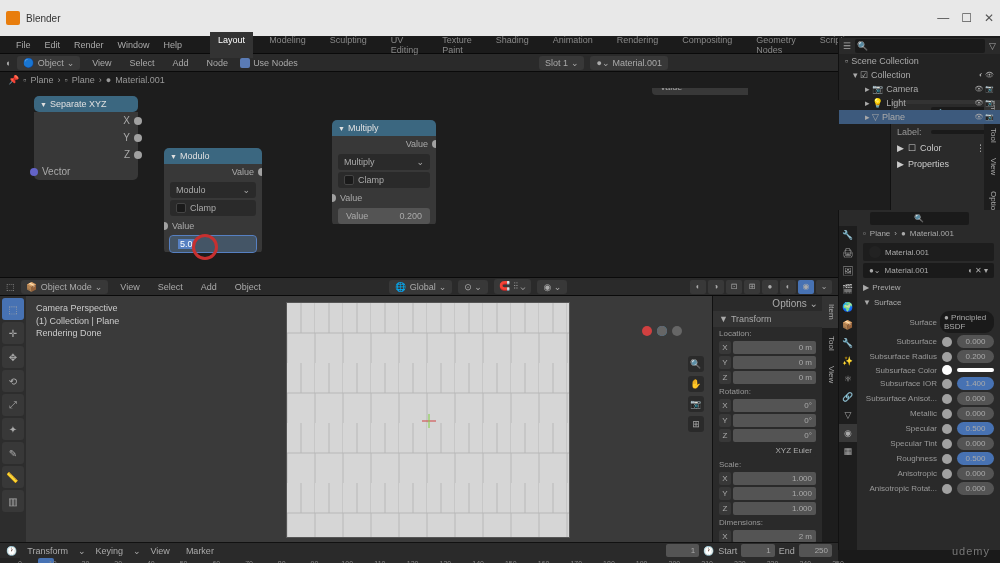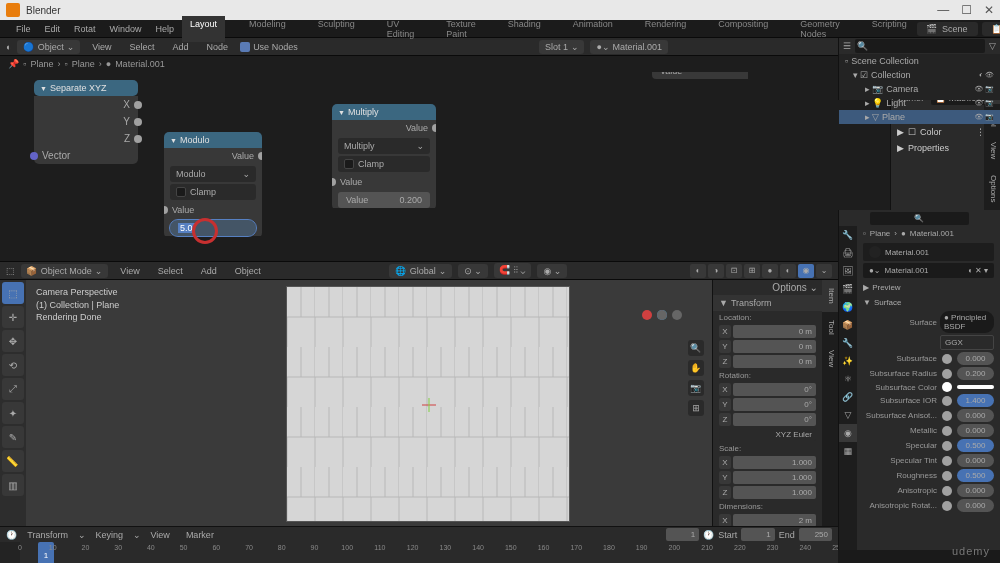--- a/index.html
+++ b/index.html
@@ -1,27 +1,27 @@
 <!DOCTYPE html>
 <html><head>
   <meta charset="utf-8">
   <style>
     * { margin: 0; padding: 0; box-sizing: border-box; font-family: -apple-system, sans-serif; }
     body { width: 1000px; height: 563px; background: #1a1a1a; color: #aaa; font-size: 10px; overflow: hidden; position: relative; }
 
     
-    .titlebar { height: 20px; background: #e8e8e8; display: flex; align-items: center; padding: 5px 6px; color: #333; justify-content: space-between; }
+    .titlebar { height: 36px; background: #e8e8e8; display: flex; align-items: center; padding: 5px 6px; color: #333; justify-content: space-between; }
     .titlebar-icon { width: 14px; height: 14px; background: #e87d0d; border-radius: 2px; margin-right: 6px; }
     .win-controls { display: flex; gap: 12px; font-size: 12px; color: #555; }
 
     
     .topmenu { height: 18px; background: #1b1b1b; border-bottom: 1px solid #0a0a0a; display: flex; align-items: center; padding: 0 4px; gap: 2px; font-size: 9px; }
     .menu-item { padding: 2px 6px; cursor: pointer; }
     .blender-logo { width: 14px; height: 14px; background: linear-gradient(135deg, #e87d0d, #f5a623); border-radius: 7px; margin: 0 2px; }
-    .workspace-tabs { display: flex; margin-left: 0; gap: 16px; }
+    .workspace-tabs { display: flex; margin-left: 20px; gap: 8px; }
     .ws-tab { padding: 3px 8px; cursor: pointer; color: #888; }
     .ws-tab.active { background: #333; color: #fff; }
     .top-right { margin-left: auto; display: flex; gap: 4px; align-items: center; }
     .scene-box { background: #2a2a2a; padding: 2px 10px; border-radius: 3px; display: flex; align-items: center; gap: 4px; }
 
     
     .node-header { height: 18px; background: #2a2a2a; border-bottom: 1px solid #0a0a0a; display: flex; align-items: center; padding: 0 6px; gap: 6px; font-size: 9px; }
     .dropdown-small { background: #383838; padding: 2px 6px; border-radius: 3px; display: flex; align-items: center; gap: 3px; }
     .checkbox-label { display: flex; align-items: center; gap: 3px; }
     .checkbox-icon { width: 10px; height: 10px; background: #5a7bb5; border-radius: 2px; display: inline-block; }
@@ -42,21 +42,21 @@
     .node-row.left { justify-content: flex-start; }
     .socket { width: 8px; height: 8px; border-radius: 4px; background: #a1a1a1; position: absolute; top: 50%; transform: translateY(-50%); }
     .socket.out { right: -4px; }
     .socket.in { left: -4px; }
     .socket.gray { background: #a1a1a1; }
     .socket.purple { background: #6363c7; }
     .node-dropdown { background: #2a2a2a; padding: 3px 6px; margin: 2px 6px; border-radius: 3px; display: flex; justify-content: space-between; }
     .node-check { background: #2a2a2a; padding: 3px 6px; margin: 2px 6px; border-radius: 3px; display: flex; align-items: center; gap: 4px; }
     .check-box { width: 10px; height: 10px; background: #1a1a1a; border: 1px solid #444; border-radius: 2px; }
     .node-value-row { background: #545454; padding: 3px 8px; margin: 2px 6px; border-radius: 3px; display: flex; justify-content: space-between; }
-    .node-value-input { background: #545454; padding: 3px 8px; margin: 2px 6px; border-radius: 8px; }
+    .node-value-input { background: #545454; padding: 3px 8px; margin: 2px 6px; border-radius: 3px; }
     .node-value-input.selected { background: #445566; outline: 1px solid #5680c2; }
     .node-value-input .selected-text { background: #5680c2; color: #fff; padding: 0 2px; }
 
     
     .value-stub { position: absolute; background: #383838; border-radius: 4px 0 0 4px; padding: 3px 8px; font-size: 9px; }
 
     
     .red-circle { position: absolute; width: 26px; height: 26px; border: 3px solid #c73030; border-radius: 50%; pointer-events: none; }
 
     
@@ -152,21 +152,21 @@
     <span>—</span>
     <span>☐</span>
     <span>✕</span>
   </div>
 </div>
 
 <div class="topmenu">
   <div class="blender-logo"></div>
   <span class="menu-item">File</span>
   <span class="menu-item">Edit</span>
-  <span class="menu-item">Rotat</span>
+  <span class="menu-item">Render</span>
   <span class="menu-item">Window</span>
   <span class="menu-item">Help</span>
   <div class="workspace-tabs">
     <span class="ws-tab active">Layout</span>
     <span class="ws-tab">Modeling</span>
     <span class="ws-tab">Sculpting</span>
     <span class="ws-tab">UV Editing</span>
     <span class="ws-tab">Texture Paint</span>
     <span class="ws-tab">Shading</span>
     <span class="ws-tab">Animation</span>
@@ -575,24 +575,20 @@
         <span>Preview</span>
       </div>
     <div class="props-section">
         <span>▼</span>
         <span>Surface</span>
       </div>
     <div class="props-row">
         <div class="props-label">Surface</div>
         <div class="props-value dark">● <span>Principled BSDF</span></div>
       </div>
-    <div class="props-row">
-        <div class="props-label"></div>
-        <div class="props-dropdown">GGX</div>
-      </div>
     <div id="props-rows">
         <div class="props-row">
           <div class="props-label">Subsurface</div>
           <div class="color-dot" style="background: rgb(161, 161, 161);"></div>
           <div class="props-value">0.000</div>
         </div>
         <div class="props-row">
           <div class="props-label">Subsurface Radius</div>
           <div class="color-dot" style="background: rgb(161, 161, 161);"></div>
           <div class="props-value">0.200</div>

